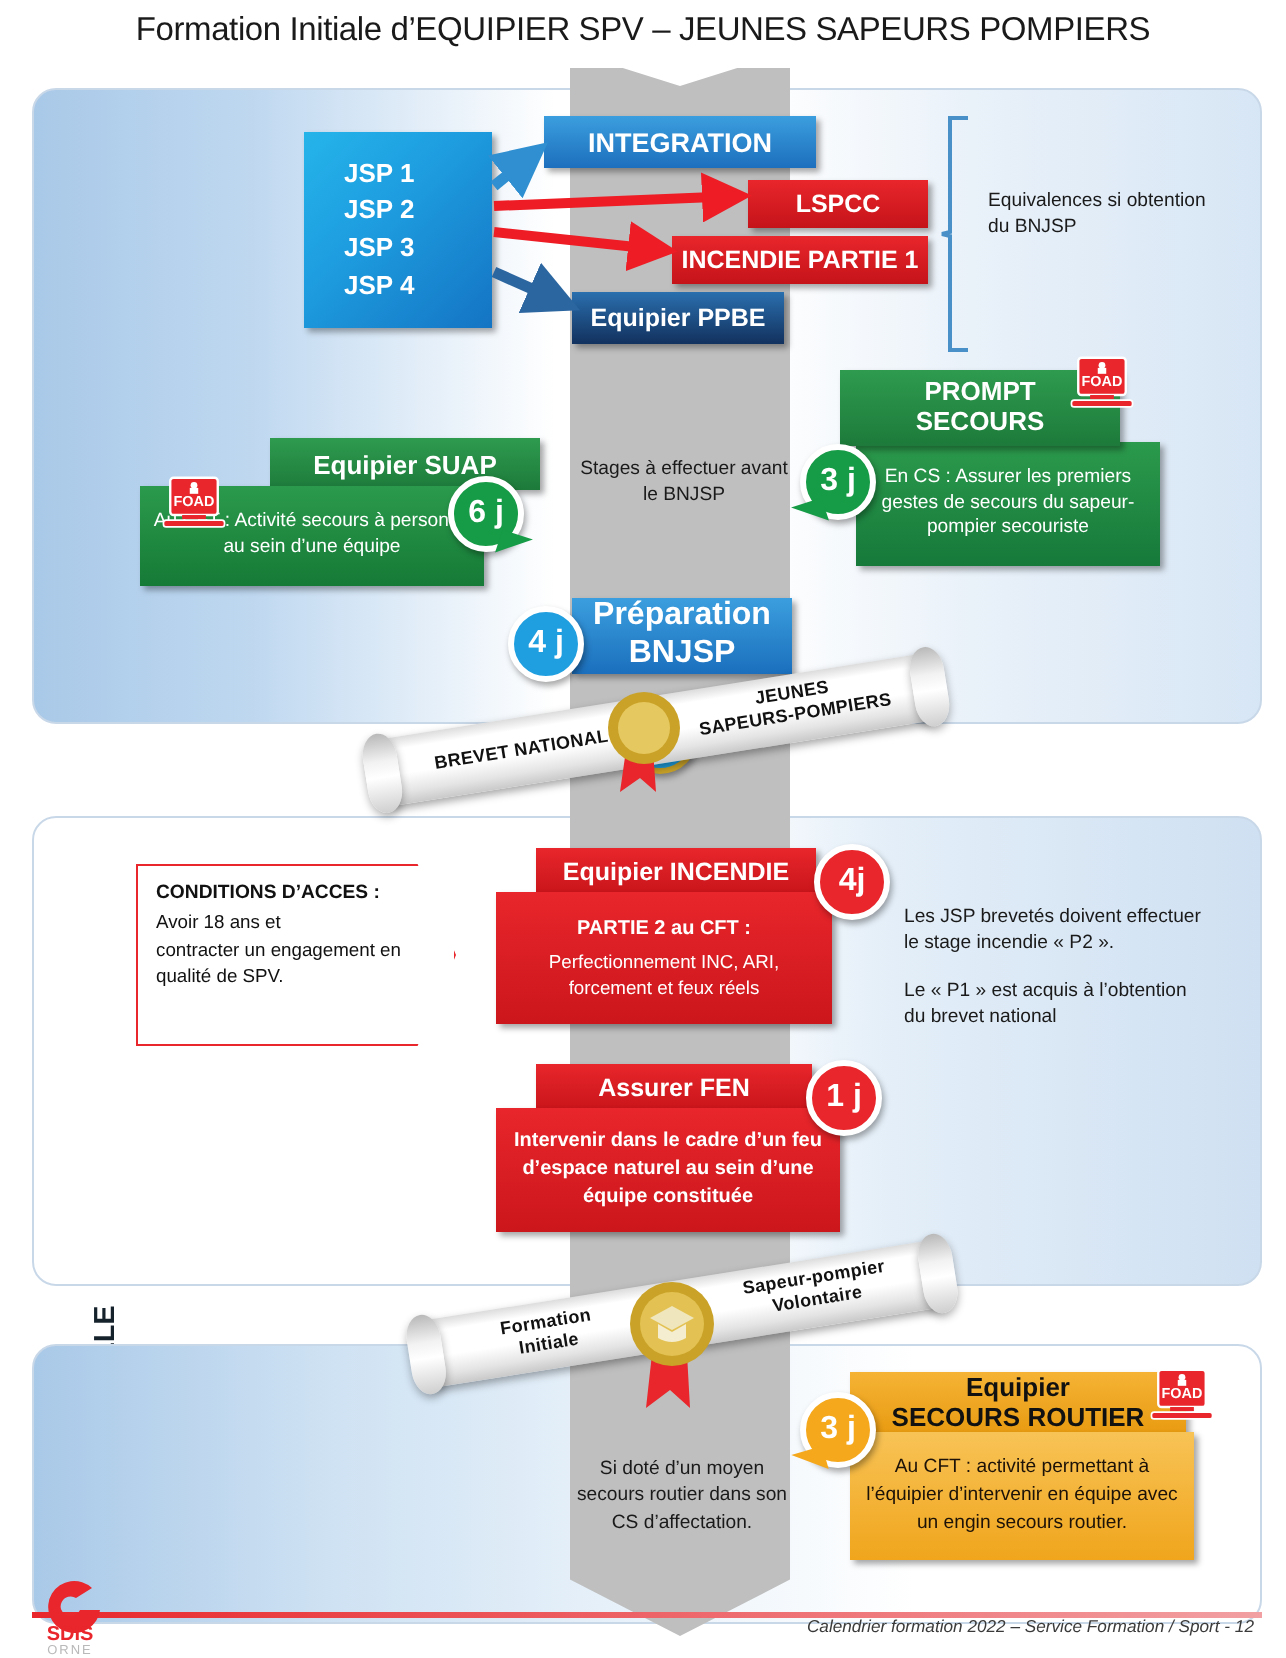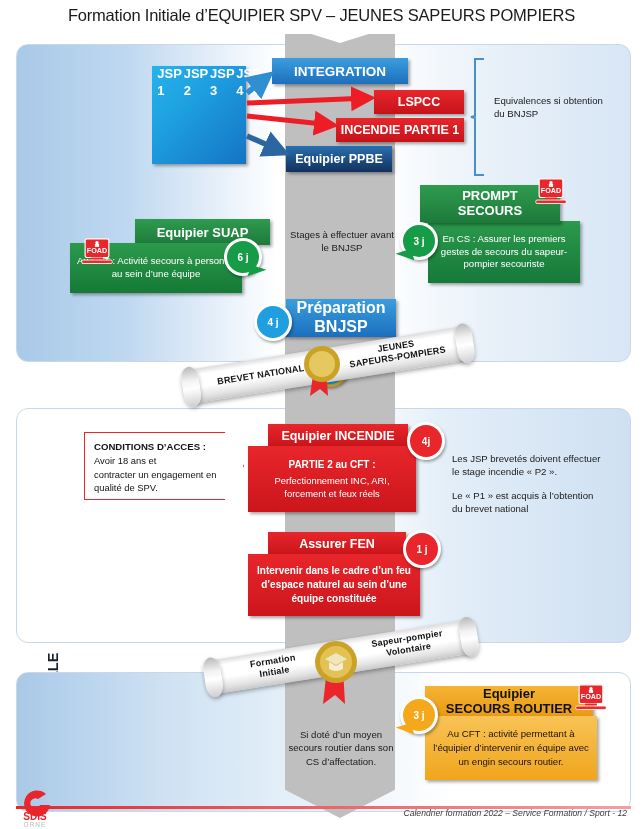--- a/index.html
+++ b/index.html
@@ -62,21 +62,21 @@
   
   .box { position:absolute; z-index:5; box-shadow:2px 2px 3px rgba(0,0,0,.35); }
   .box-text { color:#fff; text-align:right; font-weight:bold;
               display:flex; align-items:center; justify-content:center; }
 
   
   .jsp-block {
     left:152px; top:66px; width:94px; height:98px;
     background:linear-gradient(135deg,#25b4ea 0%, #1e9ee0 40%, #1474c4 100%);
     color:#fff; font-weight:bold; font-size:13px;
-    display:flex; flex-direction:row; justify-content:center;
+    display:flex; flex-direction:column; justify-content:center;
     padding-left:20px; gap:2px; line-height:1.28;
   }
 
   .bx-integration { left:272px; top:58px; width:136px; height:26px;
     background:linear-gradient(to bottom,#3b9ede,#1d6fbd); font-size:13.5px; }
   .bx-lspcc { left:374px; top:90px; width:90px; height:24px;
     background:linear-gradient(to bottom,#e8262b,#c5131a); font-size:12.5px; }
   .bx-incendie1 { left:336px; top:118px; width:128px; height:24px;
     background:linear-gradient(to bottom,#e8262b,#c5131a); font-size:12.5px; }
   .bx-ppbe { left:286px; top:146px; width:106px; height:26px;
@@ -125,21 +125,21 @@
     color:#111; font-weight:bold; font-size:13px; flex-direction:column; line-height:1.12; }
   .sr-body { left:425px; top:716px; width:172px; height:64px;
     background:linear-gradient(to bottom,#f8c356,#f0a51c);
     color:#1c1208; font-size:9.6px; line-height:1.45; text-align:center;
     display:flex; align-items:center; justify-content:center; padding:2px 5px; }
 
   
   .badge {
     position:absolute; width:38px; height:38px; border-radius:50%;
     z-index:9; display:flex; align-items:center; justify-content:center;
-    color:#fff; font-size:10px; font-weight:bold;
+    color:#fff; font-size:16px; font-weight:bold;
     box-shadow:1px 2px 3px rgba(0,0,0,.35);
     border:3px solid #fff;
   }
   .badge.green { background:#169b46; }
   .badge.blue  { background:#1f9fe0; }
   .badge.red   { background:#e8262b; }
   .badge.orange{ background:#f5a81c; }
   .badge .tail { position:absolute; width:0; height:0; }
   .b6  { left:224px; top:238px; }
   .b6 .tail { border-left:16px solid #169b46; border-bottom:12px solid transparent; right:-6px; bottom:-6px; transform:rotate(18deg); }
@@ -162,21 +162,21 @@
   .n-stages { left:290px; top:228px; width:104px; }
   .n-equiv  { left:494px; top:94px; width:110px; }
   .n-p2     { left:452px; top:452px; width:160px; }
   .n-sdm    { left:286px; top:728px; width:110px; text-align:center; }
 
   
   .bracket { position:absolute; left:470px; top:58px; width:22px; height:118px; z-index:6; }
 
   
   .conditions {
-    position:absolute; left:84px; top:432px; width:160px; height:68px; z-index:6;
+    position:absolute; left:68px; top:432px; width:160px; height:91px; z-index:6;
     background:#ffffff; border:1.6px solid #e8262b;
     clip-path: polygon(0 0, 88% 0, 100% 50%, 88% 100%, 0 100%);
     padding:7px 9px; font-size:9.4px; line-height:1.45; color:#111;
   }
   .conditions .hd { font-weight:bold; font-size:9.6px; }
 
   
   .scroll { position:absolute; z-index:12; }
   .scroll-body {
     position:absolute; left:0; top:0; width:100%; height:100%;

